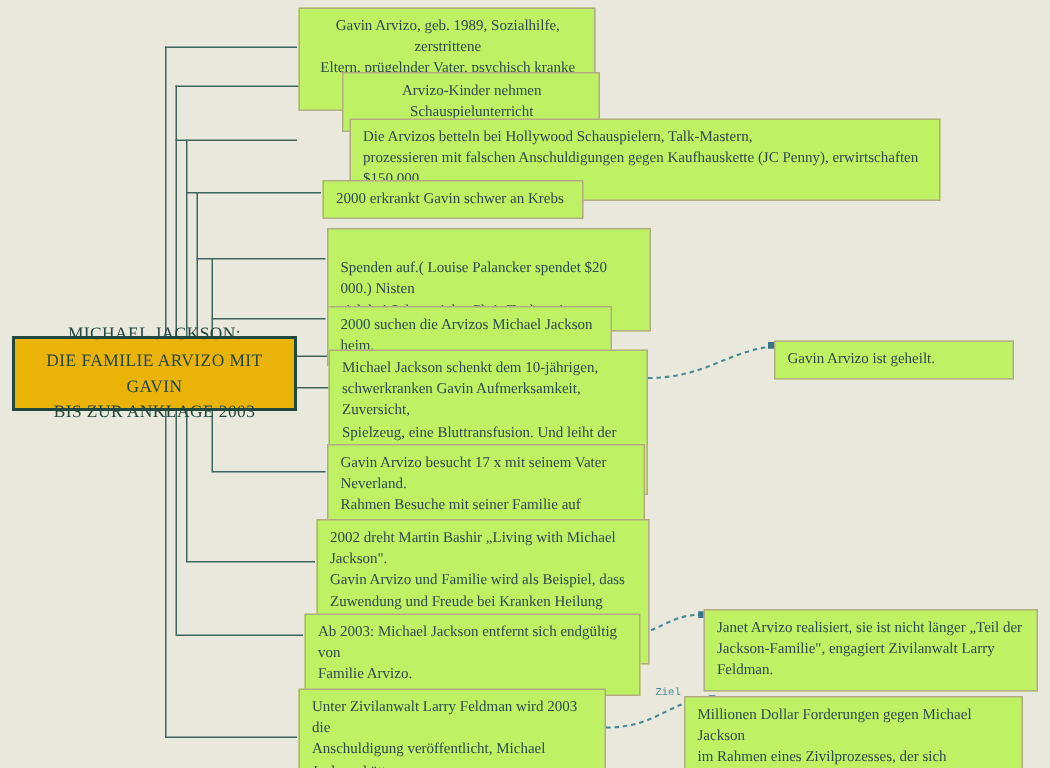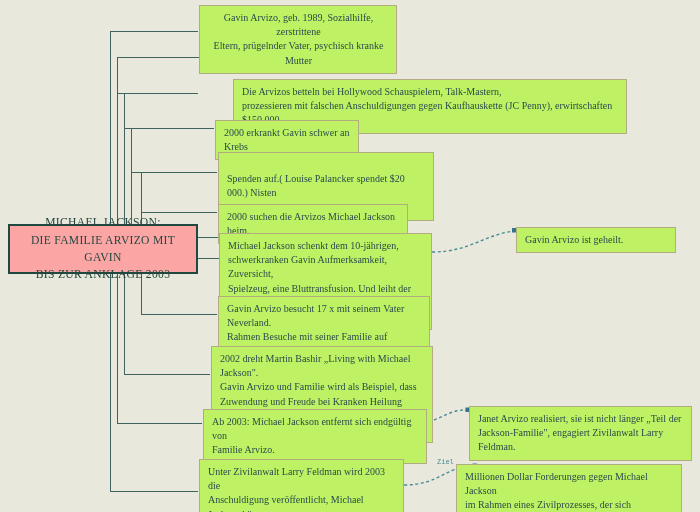--- a/index.html
+++ b/index.html
@@ -34,21 +34,21 @@
     border: 1px solid #b3ab82;
     color: #2d4b4b;
     font-family: "Liberation Serif", serif;
     font-size: 10px;
     line-height: 1.42;
     padding: 5px 7px 5px 8px;
     text-align: left;
     z-index: 5;
   }
   .node.center-node {
-    background: #fca5a5;
+    background: #eab308;
     border: 2.5px solid #20483f;
     color: #24463f;
     font-size: 11.6px;
     line-height: 1.5;
     letter-spacing: 0.3px;
     text-align: center;
     padding: 9px 6px;
     display: flex;
     align-items: center;
     justify-content: center;
@@ -122,27 +122,30 @@
       <span>DIE FAMILIE ARVIZO MIT GAVIN</span><br>
       <span>BIS ZUR ANKLAGE 2003</span>
     </span>
   </div>
 
   <div class="node centered-text" style="left:199px; top:5px; width:198px;">
     <span>Gavin Arvizo, geb. 1989, Sozialhilfe, zerstrittene</span><br>
     <span>Eltern, prügelnder Vater, psychisch kranke Mutter</span>
   </div>
 
+  <div class="node centered-text" style="left:228px; top:48px; width:172px;">
+    <span>Arvizo-Kinder nehmen Schauspielunterricht</span>
+  </div>
 
   <div class="node" style="left:199px; top:79px; width:394px;margin-left:34px;">
     <span>Die Arvizos betteln bei Hollywood Schauspielern, Talk-Mastern,</span><br>
     <span>prozessieren mit falschen Anschuldigungen gegen Kaufhauskette (JC Penny), erwirtschaften $150 000</span>
   </div>
 
-  <div class="node" style="left:215px; top:120px; width:144px;">
+  <div class="node" style="left:215px; top:120px; width:174px;">
     <span>2000 erkrankt Gavin schwer an Krebs</span>
   </div>
 
   <div class="node" style="left:218px; top:152px; width:216px;">
     <br>
     <span>Spenden auf.( Louise Palancker spendet $20 000.) Nisten</span><br>
     <span>sich bei Schauspieler Chris Tucker ein.</span>
   </div>
 
   <div class="node" style="left:218px; top:204px; width:190px;">

